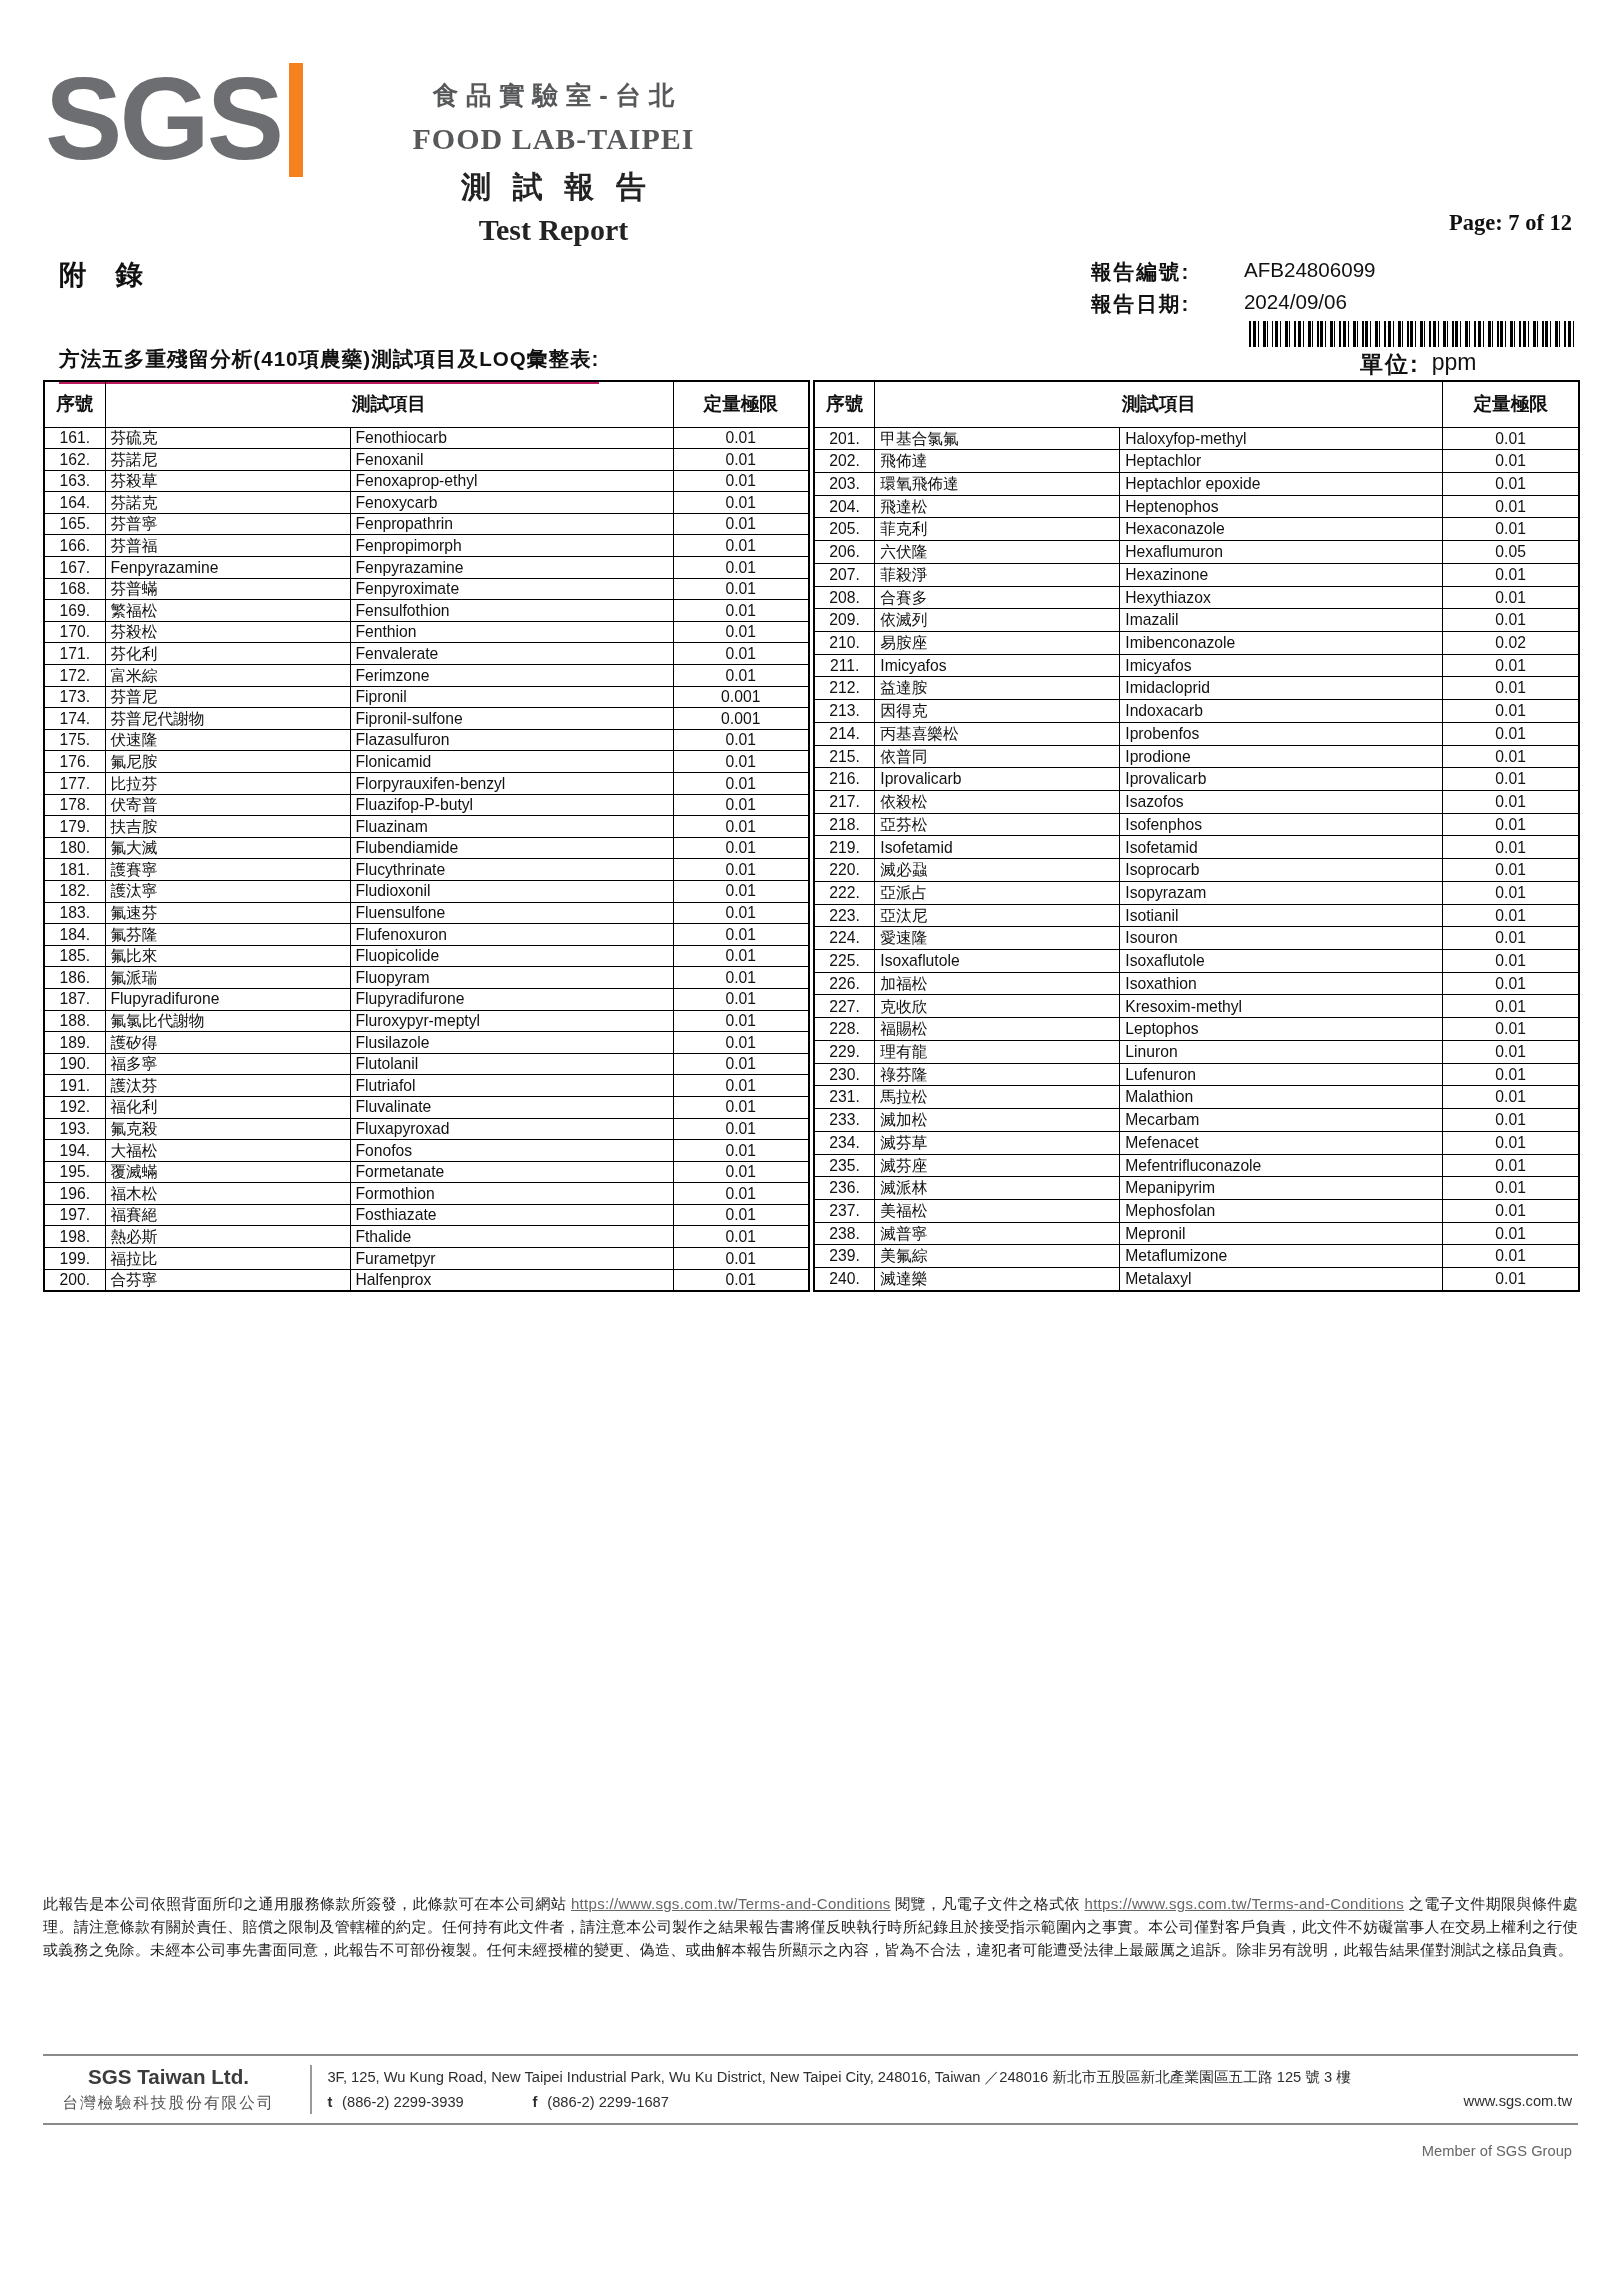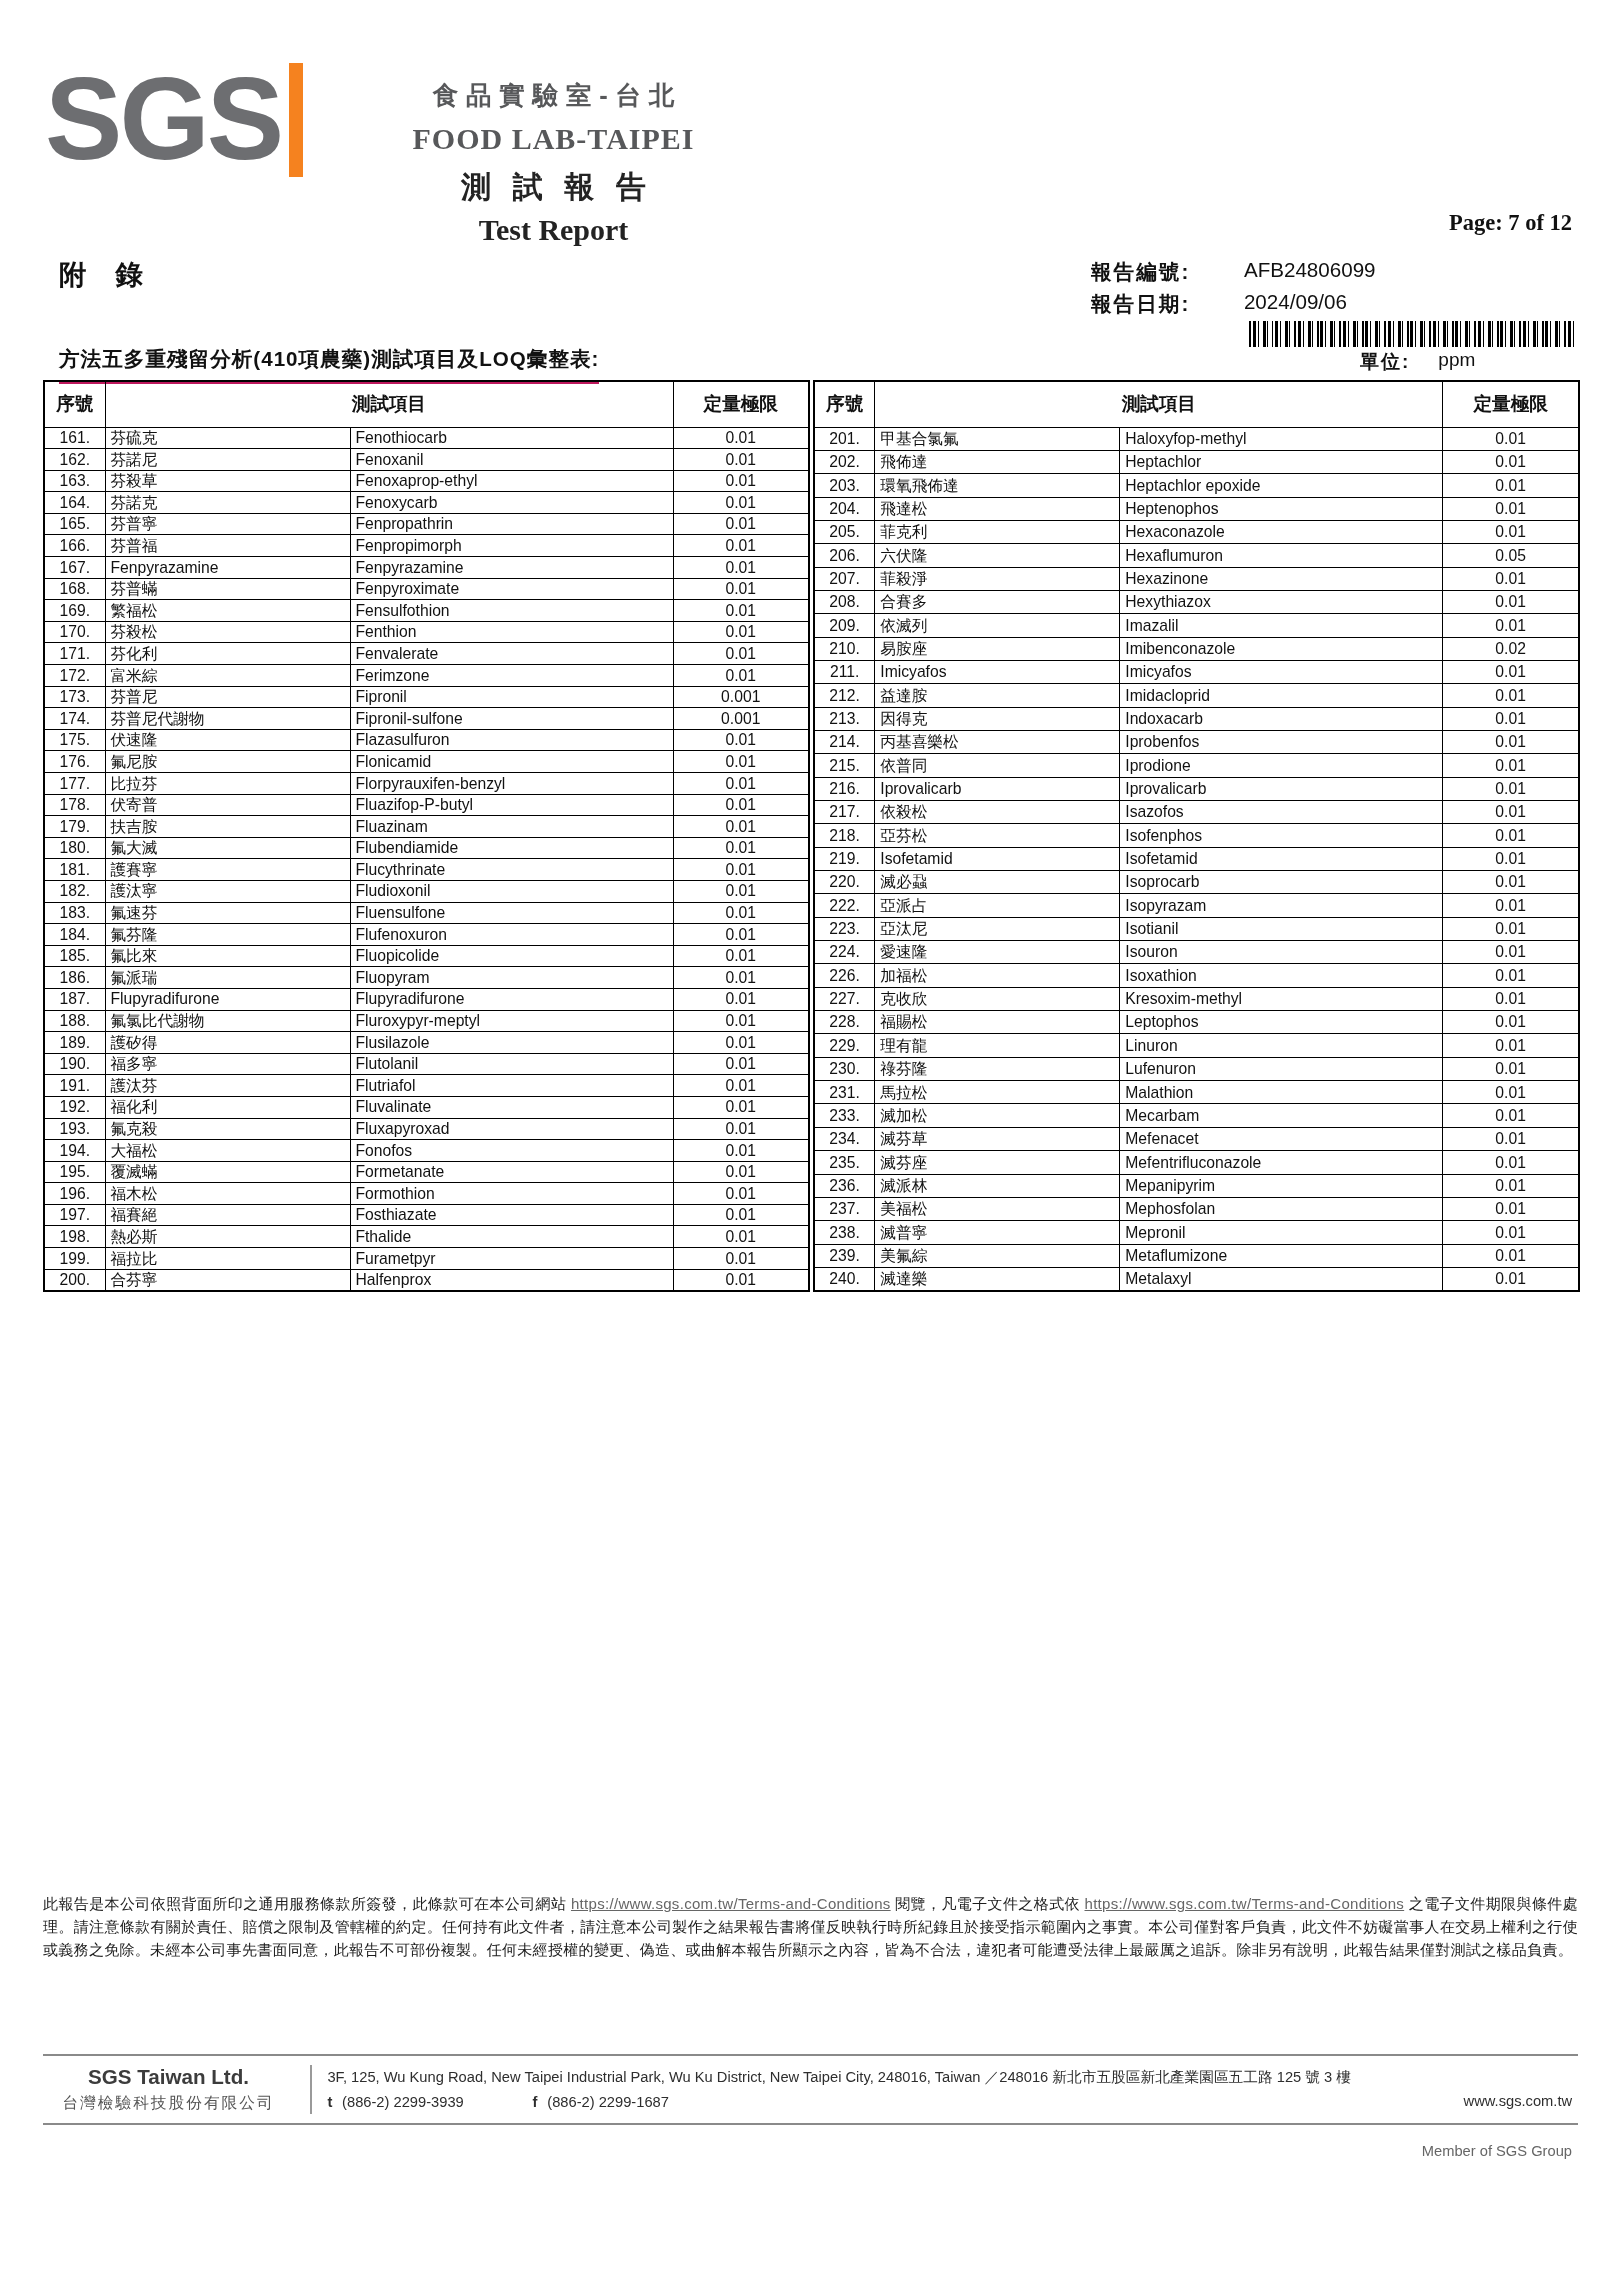--- a/index.html
+++ b/index.html
@@ -29,21 +29,21 @@
   .meta-date { top:290px; }
 
   .barcode { position:absolute; right:47px; top:321px; width:325px; height:25.5px;
     background:repeating-linear-gradient(90deg,
       #000 0 2px, #fff 2px 3.9px, #000 3.9px 6.9px, #fff 6.9px 8.8px,
       #000 8.8px 9.8px, #fff 9.8px 13.7px, #000 13.7px 16.7px, #fff 16.7px 17.6px,
       #000 17.6px 18.6px, #fff 18.6px 22.5px); }
 
   .caption { position:absolute; left:59px; top:345px; font-size:20.6px; font-weight:bold; color:#111;
              border-bottom:4px solid #be185d; padding-bottom:7px; letter-spacing:1px; }
-  .unit { position:absolute; left:1360px; top:349px; font-size:19px; color:#111; display:flex; gap:28px; }
+  .unit { position:absolute; left:1360px; top:349px; font-size:23px; color:#111; display:flex; gap:12px; }
   .unit .lbl { font-weight:bold; letter-spacing:2px; }
 
   
   .tables { position:absolute; left:43px; top:380px; width:1535px; display:flex; gap:2.9px; }
   table.loq { border-collapse:collapse; width:765px; table-layout:fixed; border:2px solid #000; }
   table.loq th, table.loq td { border:1px solid #000; }
   table.loq th { font-size:18.6px; font-weight:bold; text-align:center; line-height:22.5px; padding:2px 10px; }
   table.loq thead tr { height:46px; }
   table.loq td { height:21.6px; font-size:15.7px; line-height:19.6px; white-space:nowrap; overflow:hidden; padding:0 4.9px; }
   td.c-no  { text-align:center; padding:0 2px; }
@@ -513,20 +513,26 @@
           <tr>
             <td class="c-no">223.</td>
             <td class="c-zh">亞汰尼</td>
             <td class="c-en">Isotianil</td>
             <td class="c-loq">0.01</td>
           </tr>
           <tr>
             <td class="c-no">224.</td>
             <td class="c-zh">愛速隆</td>
             <td class="c-en">Isouron</td>
+            <td class="c-loq">0.01</td>
+          </tr>
+          <tr>
+            <td class="c-no">225.</td>
+            <td class="c-zh">Isoxaflutole</td>
+            <td class="c-en">Isoxaflutole</td>
             <td class="c-loq">0.01</td>
           </tr>
           <tr>
             <td class="c-no">226.</td>
             <td class="c-zh">加福松</td>
             <td class="c-en">Isoxathion</td>
             <td class="c-loq">0.01</td>
           </tr>
           <tr>
             <td class="c-no">227.</td>

